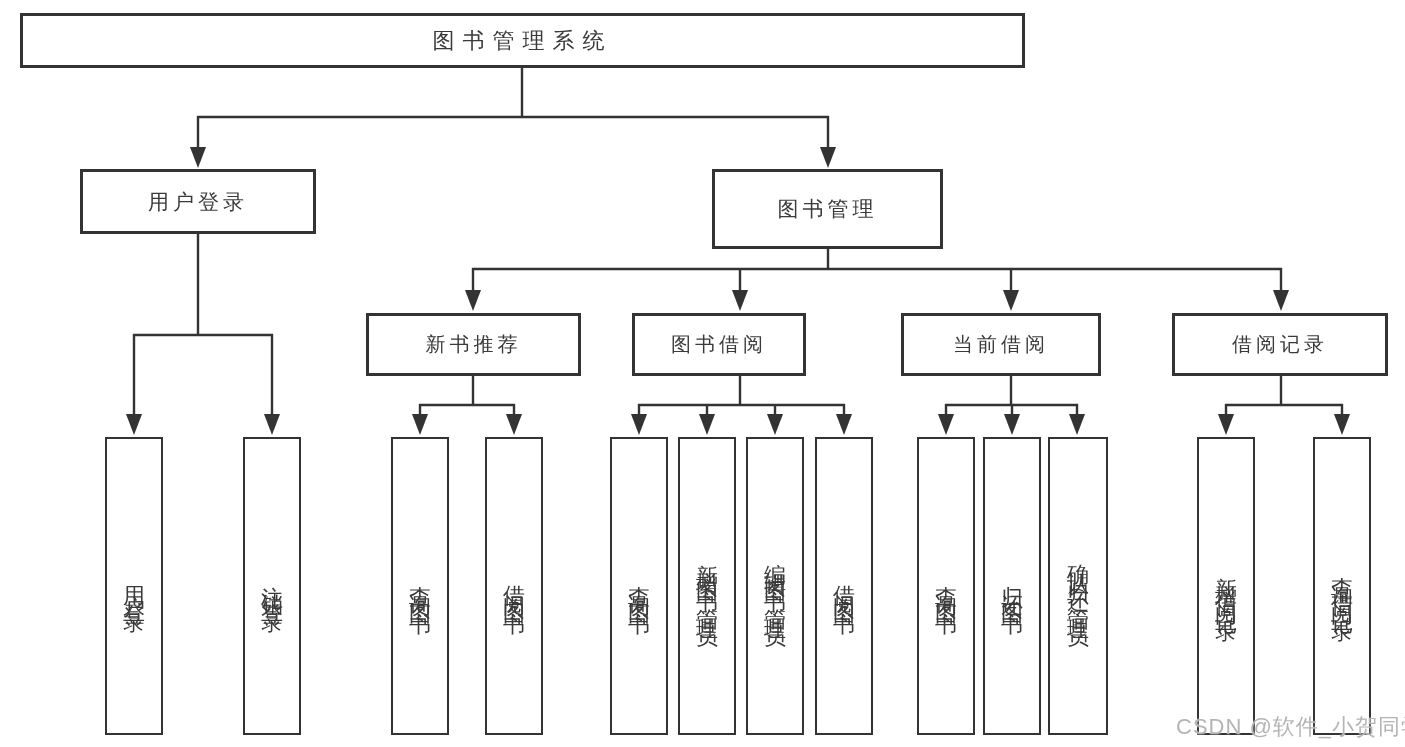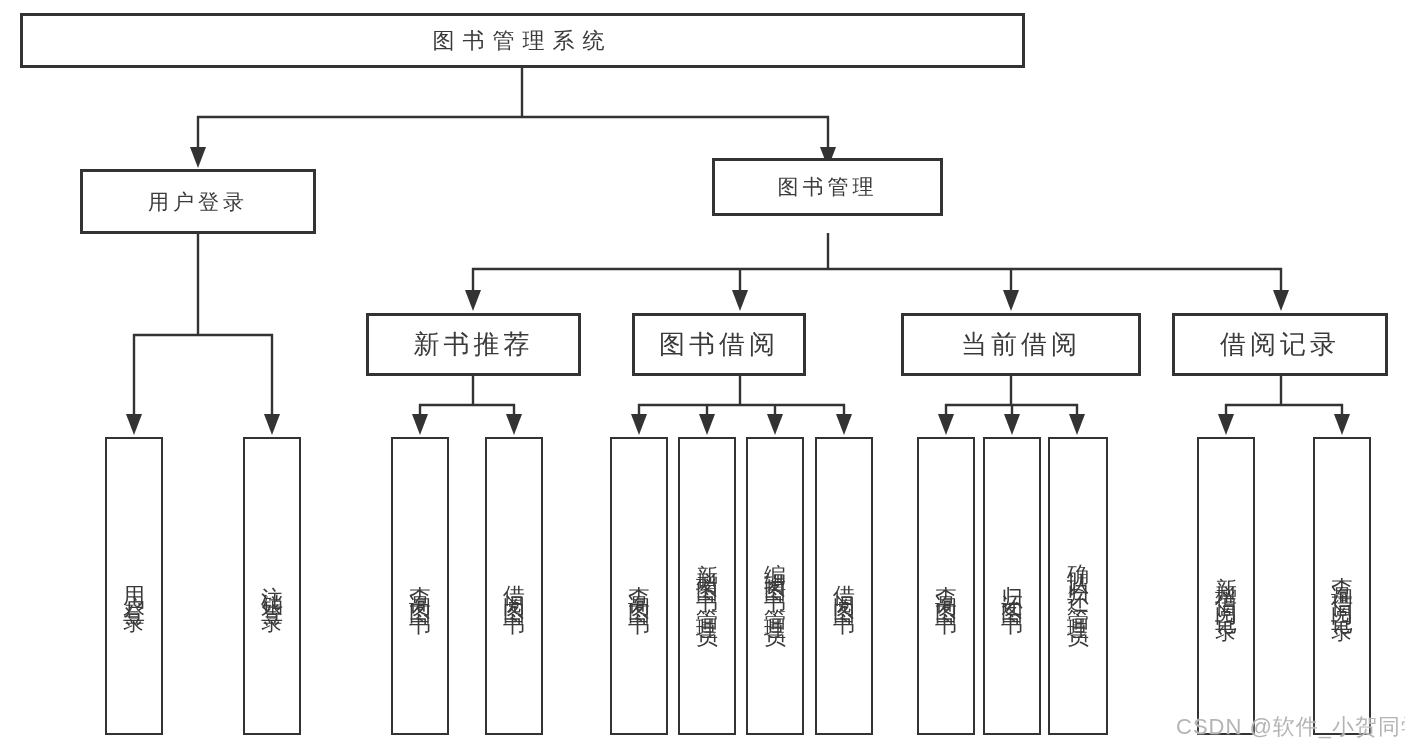--- a/index.html
+++ b/index.html
@@ -23,21 +23,21 @@
     position:absolute;
     box-sizing:border-box;
     background:#ffffff;
     border:3px solid var(--line);
     display:flex;align-items:center;justify-content:center;
     color:var(--text);
     z-index:2;
   }
   .box.title{font-size:22px;letter-spacing:8px;}
   .box.h2{font-size:21px;letter-spacing:4px;}
-  .box.h3{font-size:26px;letter-spacing:4px;font-family:Liberation Serif, serif;}
+  .box.h3{font-size:20px;letter-spacing:4px;font-family:Liberation Serif, serif;}
   .box.v{
     border-width:2.5px;
     width:58px;top:437px;height:298px;
   }
   .vlbl{
     writing-mode:vertical-rl;
     text-orientation:mixed;
     font-size:22px;
     letter-spacing:9px;
     line-height:1;
@@ -96,31 +96,31 @@
     <polygon points="1334,414 1350,414 1342,435"></polygon>
   </svg>
 
   <div class="box title" style="left:20px;top:13px;width:1005px;height:55px;">
     <span class="lbl">图书管理系统</span>
   </div>
 
   <div class="box h2" style="left:80px;top:169px;width:236px;height:65px;">
     <span class="lbl">用户登录</span>
   </div>
-  <div class="box h2" style="left:712px;top:158px;width:231px;height:58px;">
+  <div class="box h2" style="left:712px;top:169px;width:231px;height:80px;">
     <span class="lbl">图书管理</span>
   </div>
 
   <div class="box h3" style="left:366px;top:313px;width:215px;height:63px;">
     <span class="lbl">新书推荐</span>
   </div>
   <div class="box h3" style="left:632px;top:313px;width:174px;height:63px;">
     <span class="lbl">图书借阅</span>
   </div>
-  <div class="box h3" style="left:901px;top:313px;width:240px;height:63px;">
+  <div class="box h3" style="left:901px;top:313px;width:200px;height:63px;">
     <span class="lbl">当前借阅</span>
   </div>
   <div class="box h3" style="left:1172px;top:313px;width:216px;height:63px;">
     <span class="lbl">借阅记录</span>
   </div>
 
   <div class="box v" style="left:105px;">
     <span class="vlbl">用户登录</span>
   </div>
   <div class="box v" style="left:243px;">

